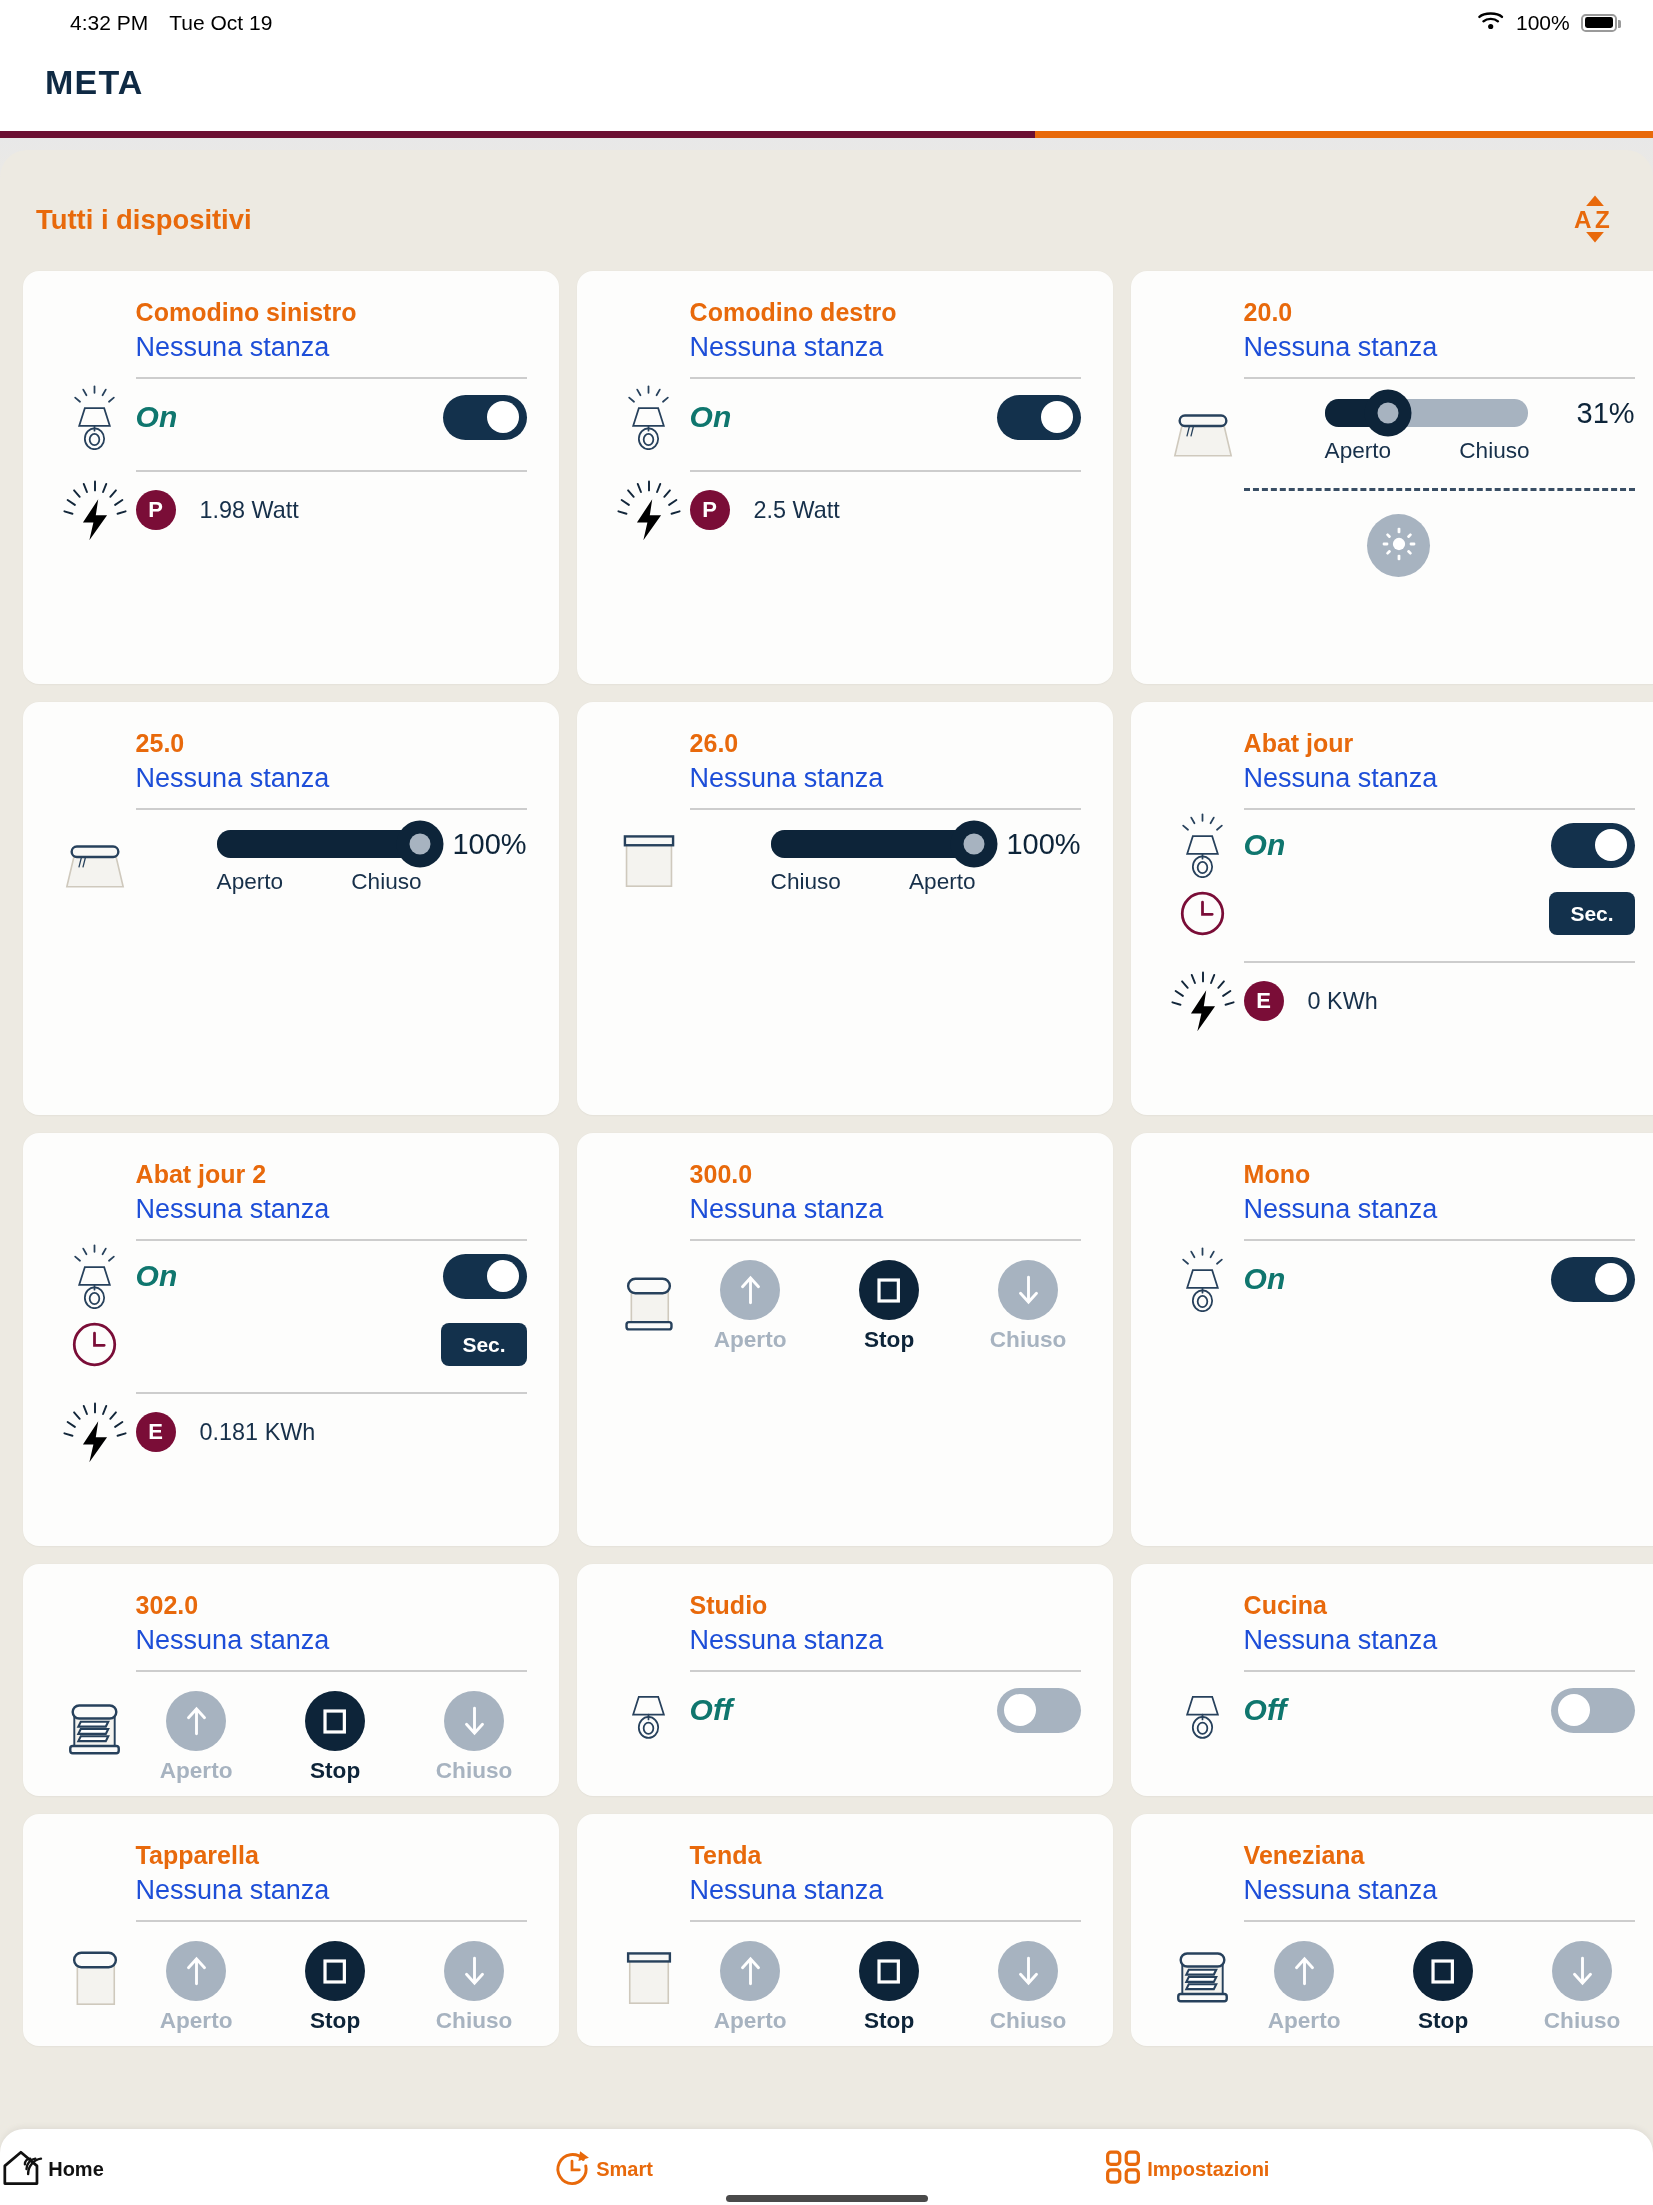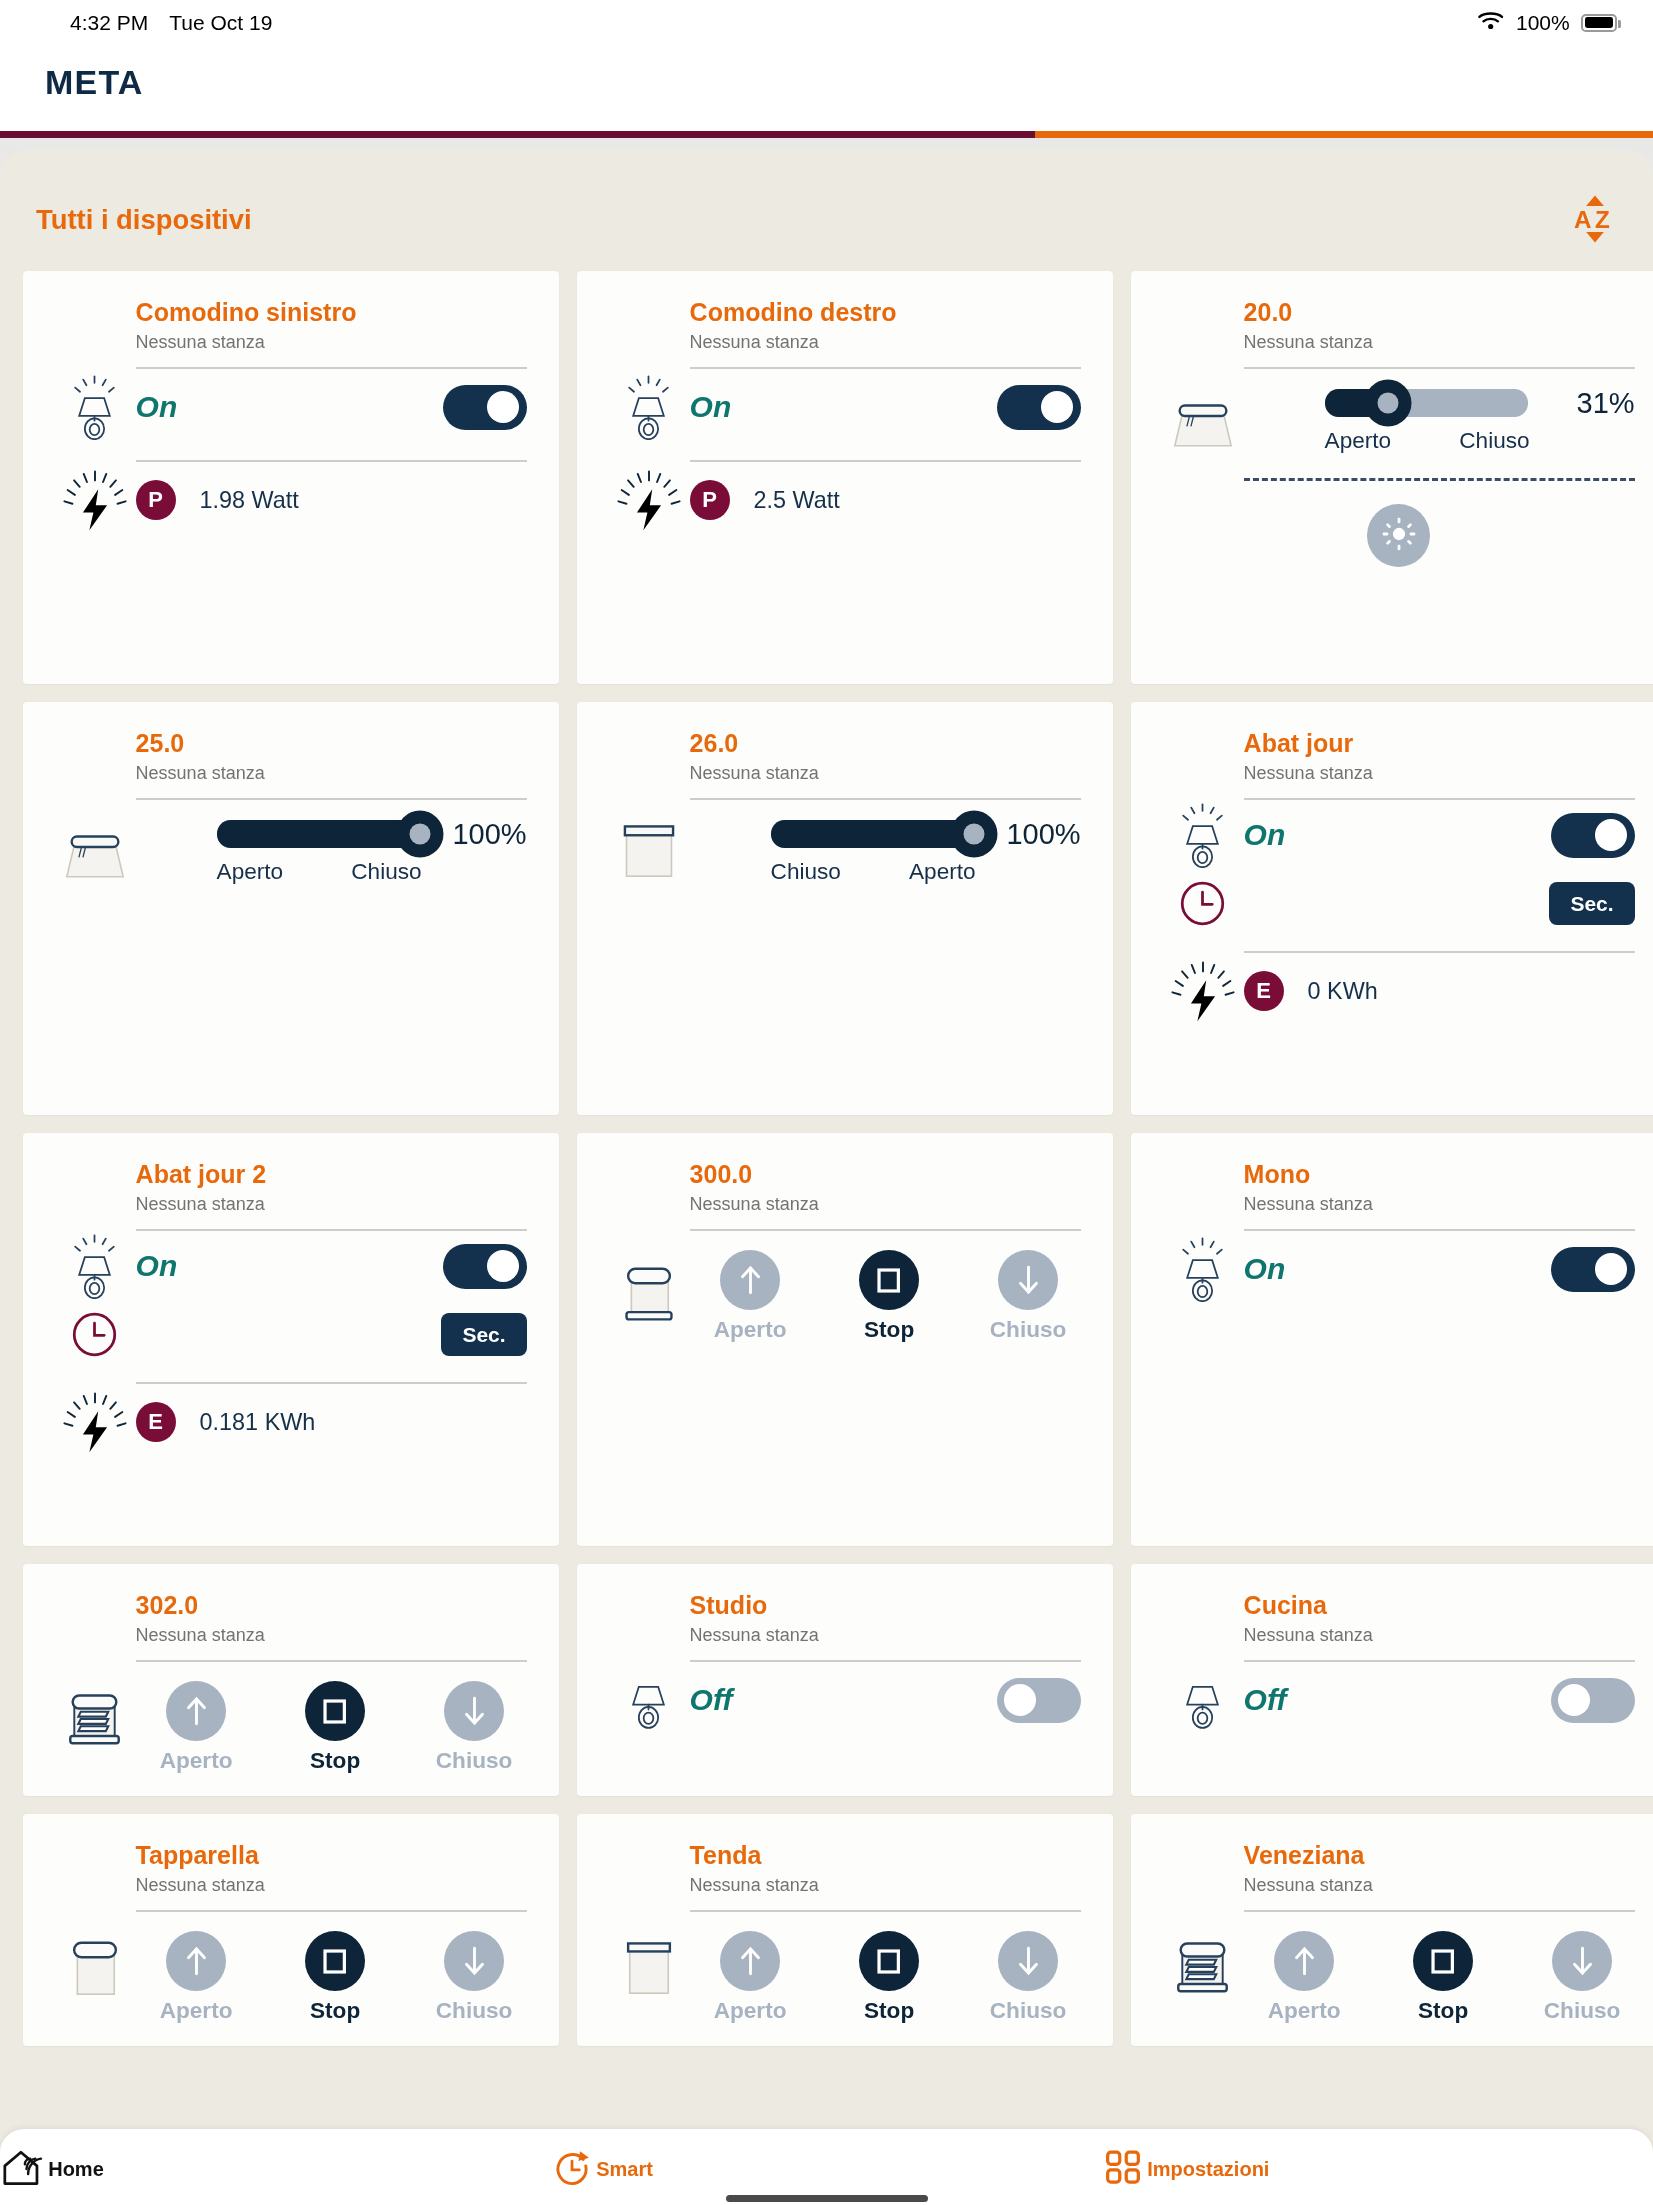--- a/index.html
+++ b/index.html
@@ -62,31 +62,31 @@
 
   
   .grid {
     display:grid;
     grid-template-columns: repeat(3, 1fr);
     gap: 18px 18px;
     padding: 0 22.6px;
   }
   .card {
     background:#fdfdfc;
-    border-radius: 4px;
+    border-radius: 16px;
     padding: 27.4px 0 0 0;
     position:relative;
     min-height: 413px;
     box-shadow: 0 0.8px 1.6px rgba(0,0,0,.04);
   }
   .card.compact { min-height: 232px; }
 
   .card-head { padding: 0 32px 0 113px; }
   .card-name { color:#e8690b; font-size:25px; font-weight:700; line-height:1.15; }
-  .card-room { color:#737373; font-size:18px; font-weight:400; margin-top:4.8px; }
+  .card-room { color:#1d4ed8; font-size:27px; font-weight:400; margin-top:4.8px; }
 
   .rowdiv { height:1.6px; background:#cdcdcd; margin: 14.5px 32px 0 113px; }
   .rowdiv.dashed { height:0; background:none; border-top:3.2px dashed #17304a; opacity:.85; margin-top:22.6px;}
 
   
   .devicon {
     position:absolute; left:39px; width:66px; height:66px;
     display:flex; align-items:center; justify-content:center;
   }
 

